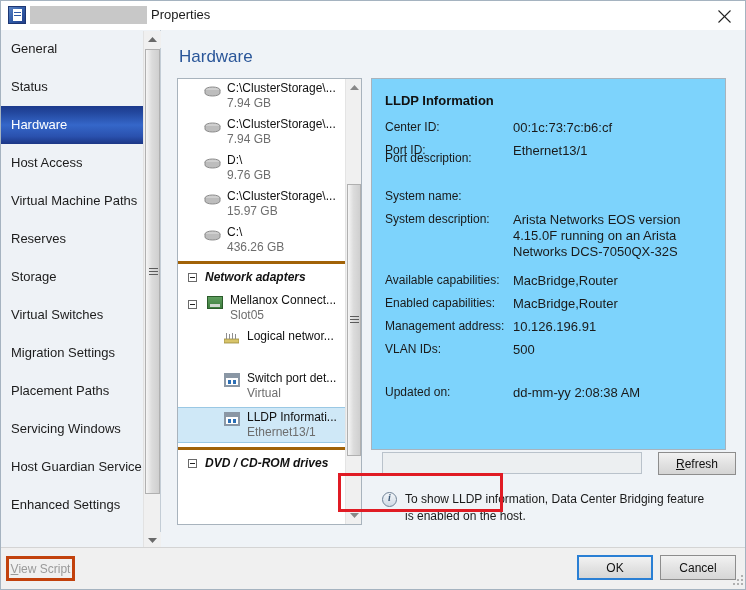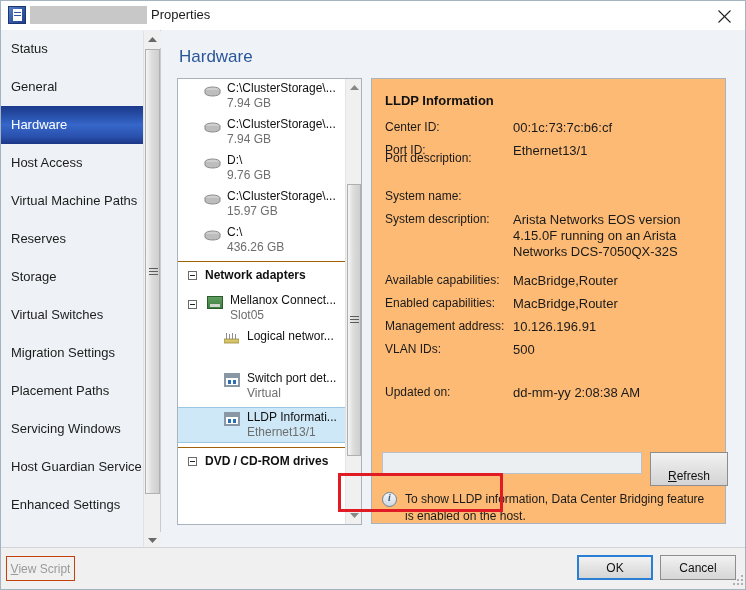--- a/index.html
+++ b/index.html
@@ -186,21 +186,21 @@
   }
   .tree-row {
     position: relative;
     height: 36px;
     cursor: default;
     box-sizing: border-box;
   }
   .tree-row.group {
     height: 30px;
   }
-  .tree-row.group.topsep { border-top: 1px solid #a16207; }
+  .tree-row.group.topsep { border-top: 3px solid #a16207; font-style: italic; }
   .tree-row .expander {
     position: absolute;
     top: 9px;
     width: 9px; height: 9px;
     border: 1px solid #6a6a6a;
     background: #ffffff;
     box-sizing: border-box;
   }
   .tree-row .expander::before {
     content: "";
@@ -300,22 +300,22 @@
     border-left: 1px solid #e4e4e4;
     box-sizing: border-box;
   }
   #tree-scroll .sb-arrow { width: 16px; }
   #tree-scroll .sb-thumb { width: 14px; }
 
   
   #lldp-panel {
     position: absolute;
     left: 210px; top: 48px;
-    width: 355px; height: 446px;
-    background: #fdba74;
+    width: 355px; height: 372px;
+    background: #7dd3fc;
     border: 1px solid #a8b3bd;
     box-sizing: border-box;
   }
   #lldp-title {
     position: absolute;
     left: 13px; top: 14px;
     font-size: 13px;
     font-weight: bold;
     color: #111111;
   }
@@ -341,30 +341,30 @@
   #refresh-field {
     position: absolute;
     left: 10px; top: 373px;
     width: 260px; height: 22px;
     background: #eceff1;
     border: 1px solid #b9c2cb;
     box-sizing: border-box;
   }
   #refresh-button {
     position: absolute;
-    left: 278px; top: 373px;
+    left: 286px; top: 373px;
     width: 78px; height: 23px;
     background: linear-gradient(to bottom, #f2f2f2 0%, #e2e2e2 50%, #d4d4d4 100%);
     border: 1px solid #8d8d8d;
     box-sizing: border-box;
     font-family: "Liberation Sans", sans-serif;
     font-size: 12px;
     color: #111111;
     cursor: default;
-    padding: 16px;
+    padding: 4px;
   }
   #refresh-button u { text-decoration: underline; }
 
   #info-row {
     position: absolute;
     left: 10px; top: 412px;
     width: 335px;
   }
   #info-icon {
     position: absolute;
@@ -411,21 +411,21 @@
     border: 1px solid #8d8d8d;
     box-sizing: border-box;
     cursor: default;
     padding: 0;
     color: #111111;
   }
   #view-script-button {
     left: 5px; top: 8px;
     width: 69px; height: 25px;
     background: #f0f0f0;
-    border: 1px solid #c2410c;
+    border: 3px solid #c2410c;
     color: #9a9a9a;
   }
   #view-script-button u { text-decoration: underline; }
   #ok-button {
     left: 576px; top: 7px;
     width: 76px; height: 25px;
     border: 2px solid #2a7fd4;
   }
   #cancel-button {
     left: 659px; top: 7px;
@@ -455,22 +455,22 @@
     <div id="title-text">Properties</div>
     <div id="close-button">
       <svg width="13" height="13" viewBox="0 0 13 13">
         <line x1="0.5" y1="0.5" x2="12.5" y2="12.5" stroke="#222" stroke-width="1.1"></line>
         <line x1="12.5" y1="0.5" x2="0.5" y2="12.5" stroke="#222" stroke-width="1.1"></line>
       </svg>
     </div>
   </div>
 
   <div id="sidebar">
+    <div class="nav-item" style="top:0"><span>General</span></div>
     <div class="nav-item"><span>Status</span></div>
-    <div class="nav-item" style="top:0"><span>General</span></div>
     <div class="nav-item selected"><span>Hardware</span></div>
     <div class="nav-item"><span>Host Access</span></div>
     <div class="nav-item"><span>Virtual Machine Paths</span></div>
     <div class="nav-item"><span>Reserves</span></div>
     <div class="nav-item"><span>Storage</span></div>
     <div class="nav-item"><span>Virtual Switches</span></div>
     <div class="nav-item"><span>Migration Settings</span></div>
     <div class="nav-item"><span>Placement Paths</span></div>
     <div class="nav-item"><span>Servicing Windows</span></div>
     <div class="nav-item"><span>Host Guardian Service</span></div>

